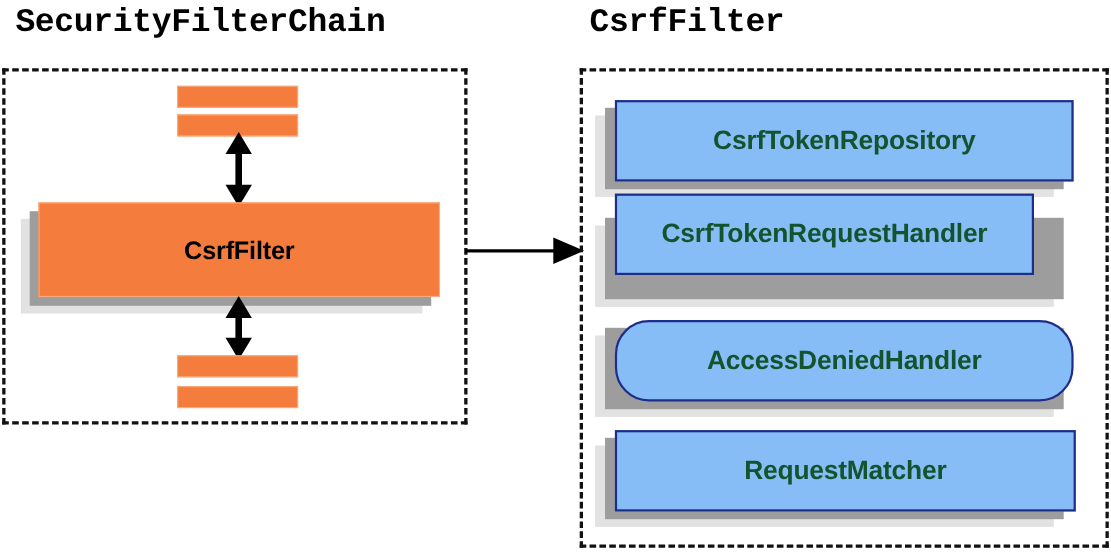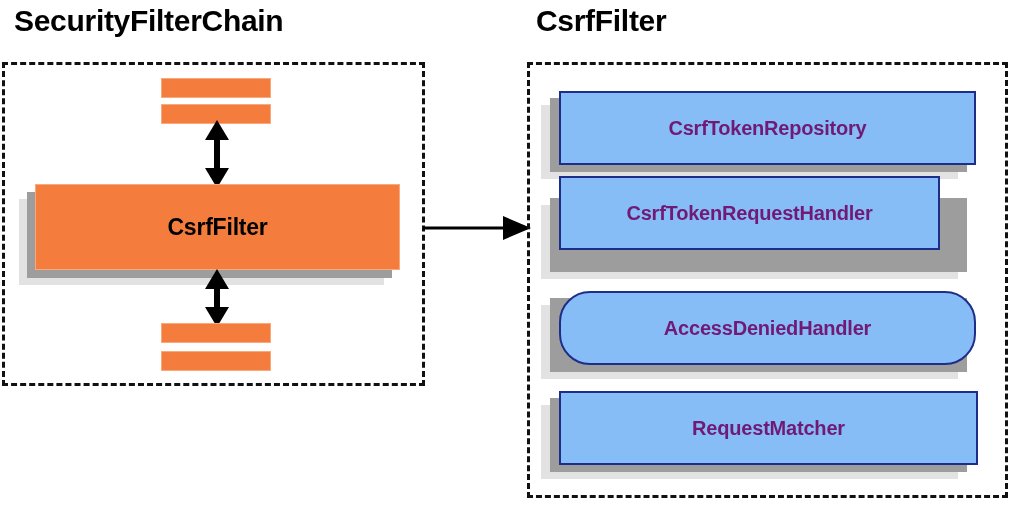--- a/index.html
+++ b/index.html
@@ -22,20 +22,21 @@
 
   
   .panel-title {
     position: absolute;
     font-size: 30px;
     font-weight: bold;
     color: #000000;
     letter-spacing: -0.3px;
     white-space: nowrap;
     line-height: 34px;
+    font-family: Liberation Mono, monospace;
   }
   #title-left  { left: 14px;  top: 4px; }
   #title-right { left: 536px; top: 4px; }
 
   
   .dashed-panel {
     position: absolute;
     border: 3px dashed #111111;
     background: transparent;
     box-sizing: border-box;
@@ -87,23 +88,23 @@
   .blue-box {
     position: absolute;
     background: #86bdf6;
     border: 2px solid #1f2d8a;
     box-sizing: border-box;
     display: flex;
     align-items: center;
     justify-content: center;
   }
   .blue-box .box-label {
-    font-size: 20px;
+    font-size: 24px;
     font-weight: bold;
-    color: #701a75;
+    color: #14532d;
     letter-spacing: -0.2px;
     white-space: nowrap;
     text-align: center;
   }
 
   
   .arrow-svg {
     position: absolute;
     overflow: visible;
   }

